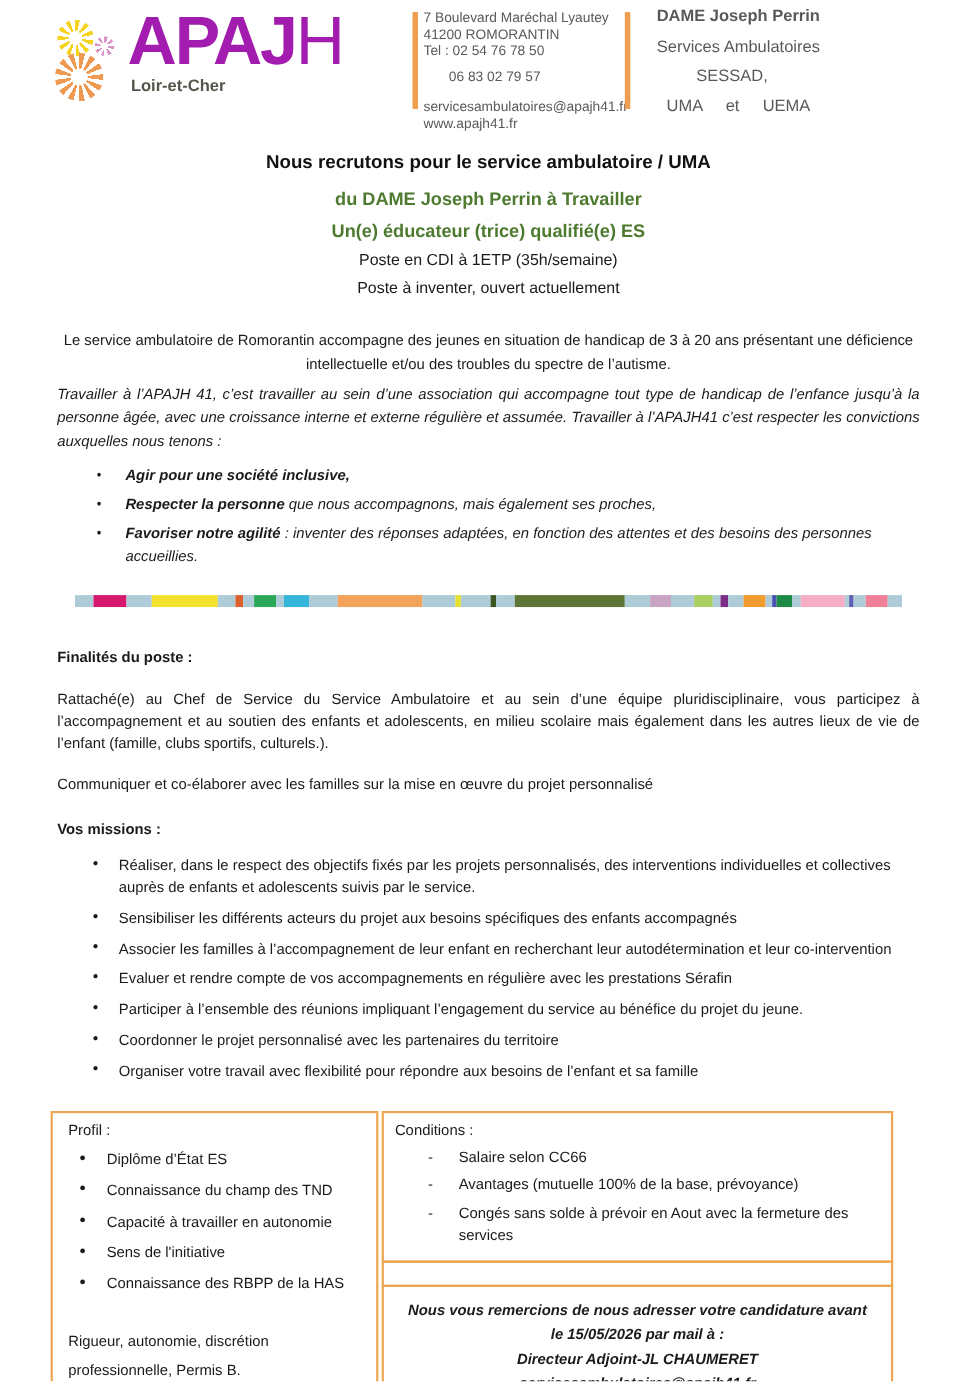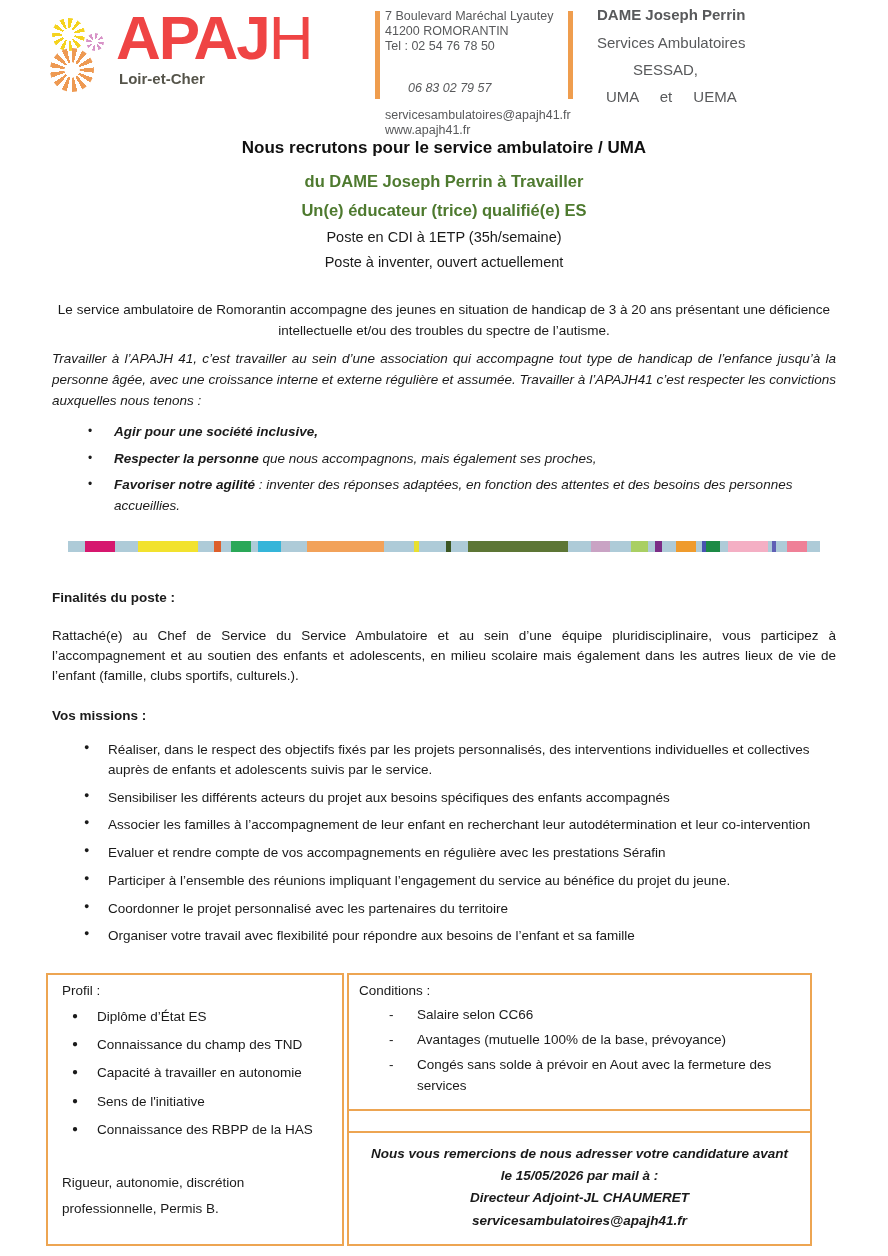--- a/index.html
+++ b/index.html
@@ -19,29 +19,29 @@
   .f-yellow{width:33px;height:33px;left:2px;top:10px;
     background:radial-gradient(circle,#fff 0 26%,transparent 27%),
     repeating-conic-gradient(#f5d31f 0 15deg,transparent 15deg 32.7deg);}
   .f-pink{width:18px;height:18px;left:36px;top:25px;
     background:radial-gradient(circle,#fff 0 26%,transparent 27%),
     repeating-conic-gradient(#d893c8 0 20deg,transparent 20deg 45deg);}
   .f-orange{width:44px;height:44px;left:0px;top:40px;
     background:radial-gradient(circle,#fff 0 24%,transparent 25%),
     repeating-conic-gradient(#ee9a53 0 14deg,transparent 14deg 27.7deg);}
   .brand{margin-left:4px;}
-  .brand-word{font-size:62px;line-height:60px;color:#ef4444;letter-spacing:-2px;}
+  .brand-word{font-size:62px;line-height:60px;color:#a21caf;letter-spacing:-2px;}
   .brand-main{font-weight:bold;}
   .brand-h{font-weight:normal;}
   .brand-region{font-size:15px;font-weight:bold;color:#55544a;margin-top:2px;padding-left:3px;}
   .vbar{position:absolute;top:11px;width:5px;height:88px;background:#ef9d4e;}
   .vbar1{left:375px;}
   .vbar2{left:568px;}
   .contact{position:absolute;left:385px;top:9px;font-size:12.5px;color:#58595b;line-height:1.2;}
-  .contact .mobile{margin-top:27px;padding-left:23px;font-style:italic;}
+  .contact .mobile{margin-top:9px;padding-left:23px;}
   .contact .email{margin-top:12px;}
   .service{position:absolute;left:597px;top:6px;width:256px;font-size:15px;color:#58595b;}
   .service .s1{font-weight:bold;}
   .service .s2{margin-top:11px;}
   .service .s3{margin-top:10px;padding-left:36px;}
   .service .s4{margin-top:10px;padding-left:9px;word-spacing:17px;}
   
   .titles{text-align:center;}
   .t1{font-size:17px;font-weight:bold;color:#111;}
   .t2,.t3{font-size:16.5px;font-weight:bold;color:#4e7a2f;}
@@ -175,20 +175,21 @@
       <span style="flex: 0.6 0 0px; background: rgb(174, 203, 216);"></span>
       <span style="flex: 0.6 0 0px; background: rgb(95, 95, 181);"></span>
       <span style="flex: 1.6 0 0px; background: rgb(174, 203, 216);"></span>
       <span style="flex: 3 0 0px; background: rgb(239, 128, 151);"></span>
       <span style="flex: 2 0 0px; background: rgb(174, 203, 216);"></span>
     </div>
 
   <section class="bodytext">
     <p class="h">Finalités du poste :</p>
     <p class="para">Rattaché(e) au Chef de Service du Service Ambulatoire et au sein d’une équipe pluridisciplinaire, vous participez à l’accompagnement et au soutien des enfants et adolescents, en milieu scolaire mais également dans les autres lieux de vie de l’enfant (famille, clubs sportifs, culturels.).</p>
+    <p class="para">Communiquer et co-élaborer avec les familles sur la mise en œuvre du projet personnalisé</p>
 
     <p class="h2">Vos missions :</p>
     <ul class="missions">
       <li>Réaliser, dans le respect des objectifs fixés par les projets personnalisés, des interventions individuelles et collectives auprès de enfants et adolescents suivis par le service.</li>
       <li>Sensibiliser les différents acteurs du projet aux besoins spécifiques des enfants accompagnés</li>
       <li>Associer les familles à l’accompagnement de leur enfant en recherchant leur autodétermination et leur co-intervention</li>
       <li>Evaluer et rendre compte de vos accompagnements en régulière avec les prestations Sérafin</li>
       <li>Participer à l’ensemble des réunions impliquant l’engagement du service au bénéfice du projet du jeune.</li>
       <li>Coordonner le projet personnalisé avec les partenaires du territoire</li>
       <li>Organiser votre travail avec flexibilité pour répondre aux besoins de l’enfant et sa famille</li>

